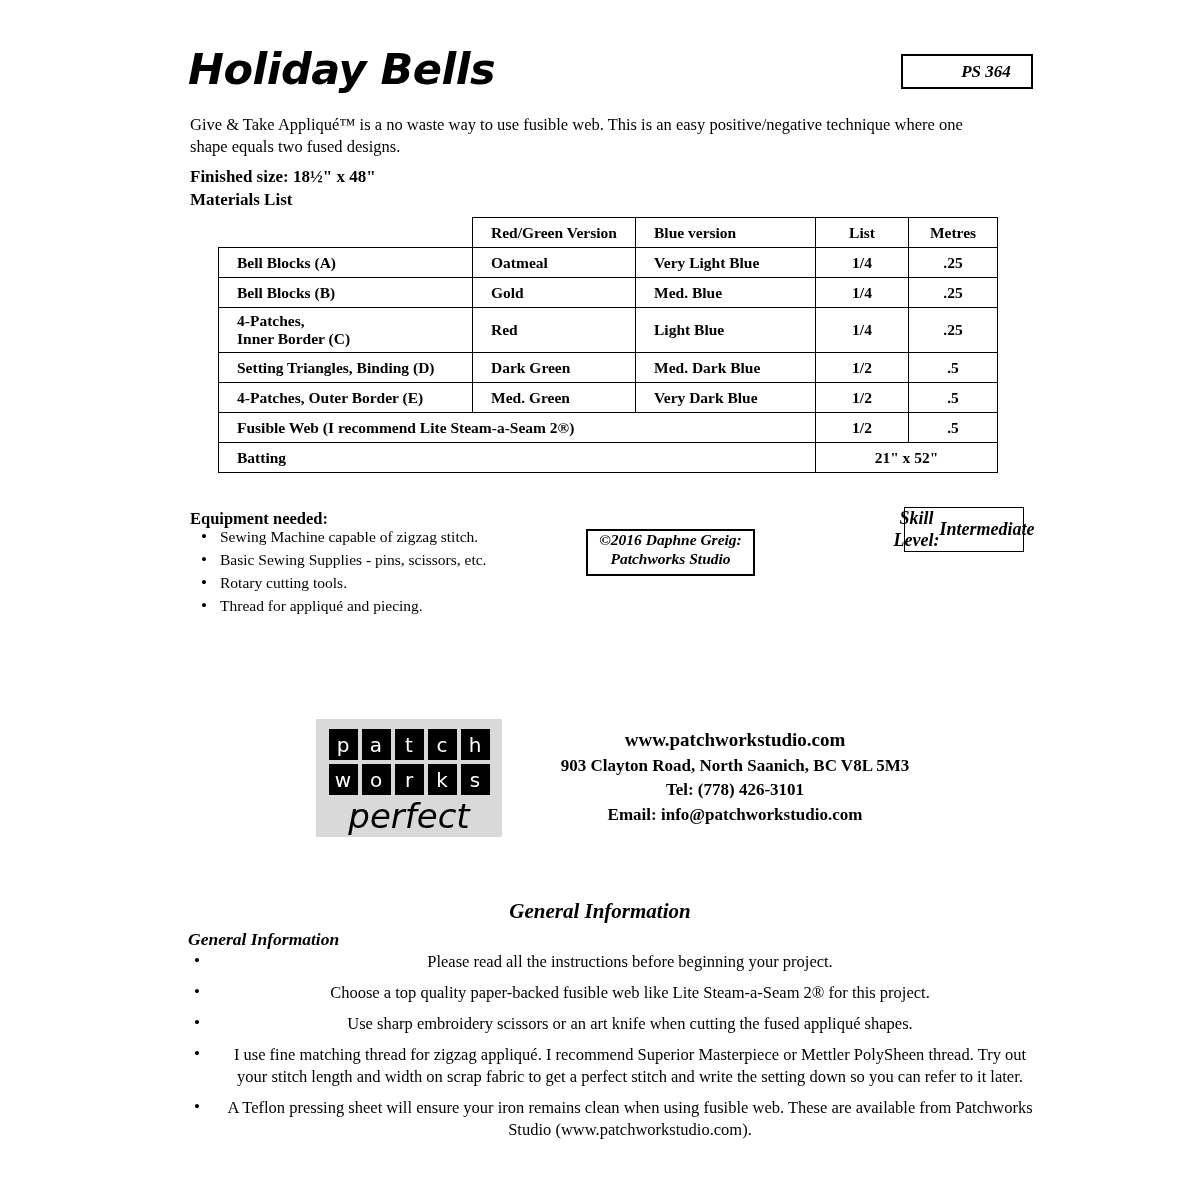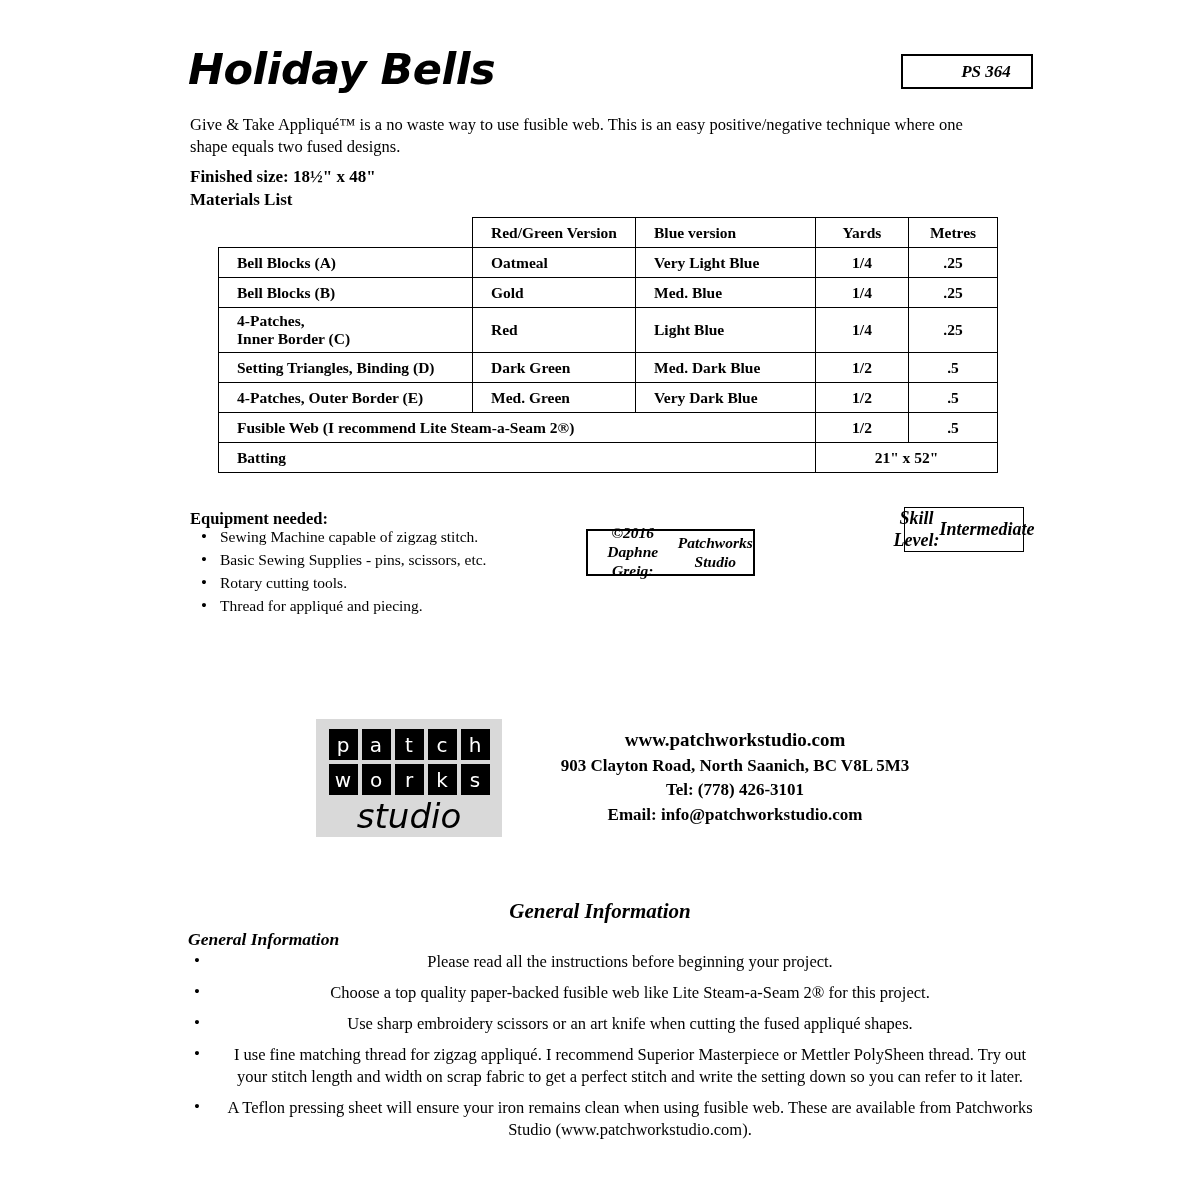--- a/index.html
+++ b/index.html
@@ -145,21 +145,21 @@
 
   
   .copyright-box {
     position: absolute;
     left: 586px;
     top: 529px;
     width: 165px;
     height: 43px;
     border: 2px solid #000;
     display: flex;
-    flex-direction: row;
+    flex-direction: column;
     align-items: center;
     font-style: italic;
     font-weight: bold;
     font-size: 15.5px;
     line-height: 1.22;
     text-align: center;
   }
 
   .skill-box {
     position: absolute;
@@ -297,21 +297,21 @@
         <col class="col-rg">
         <col class="col-blue">
         <col class="col-yards">
         <col class="col-metres">
     </colgroup>
     <tbody>
       <tr>
         <td class="corner-blank"></td>
         <td>Red/Green Version</td>
         <td>Blue version</td>
-        <td class="num">Yards</td>
+        <td class="num">List</td>
         <td class="num">Metres</td>
       </tr>
 
       <tr>
         <td>Bell Blocks (A)</td>
         <td>Oatmeal</td>
         <td>Very Light Blue</td>
         <td class="num">1/4</td>
         <td class="num">.25</td>
       </tr>
@@ -391,21 +391,21 @@
       <span class="tile">c</span>
       <span class="tile">h</span>
     </div>
     <div class="logo-row">
       <span class="tile">w</span>
       <span class="tile">o</span>
       <span class="tile">r</span>
       <span class="tile">k</span>
       <span class="tile">s</span>
     </div>
-    <div class="logo-studio">studio</div>
+    <div class="logo-studio">perfect</div>
   </div>
 
   <div class="contact">
     <div class="web">www.patchworkstudio.com</div>
     <div>903 Clayton Road, North Saanich, BC V8L 5M3</div>
     <div>Tel: (778) 426-3101</div>
     <div>Email: info@patchworkstudio.com</div>
   </div>
 
   <div class="gi-center">General Information</div>

